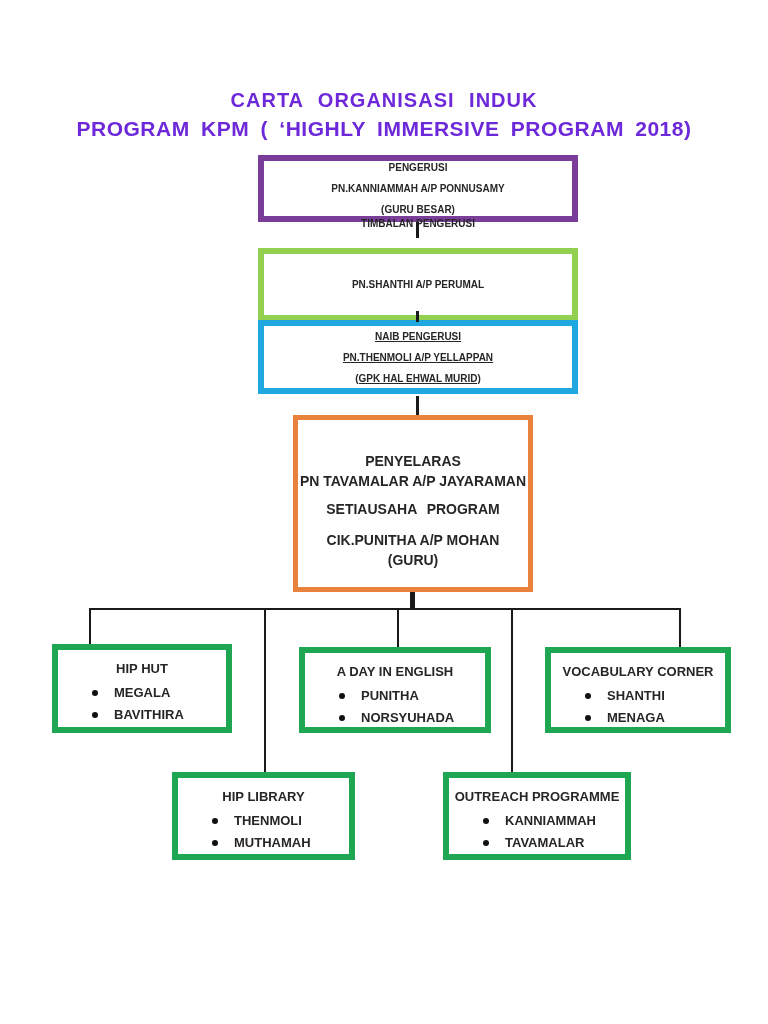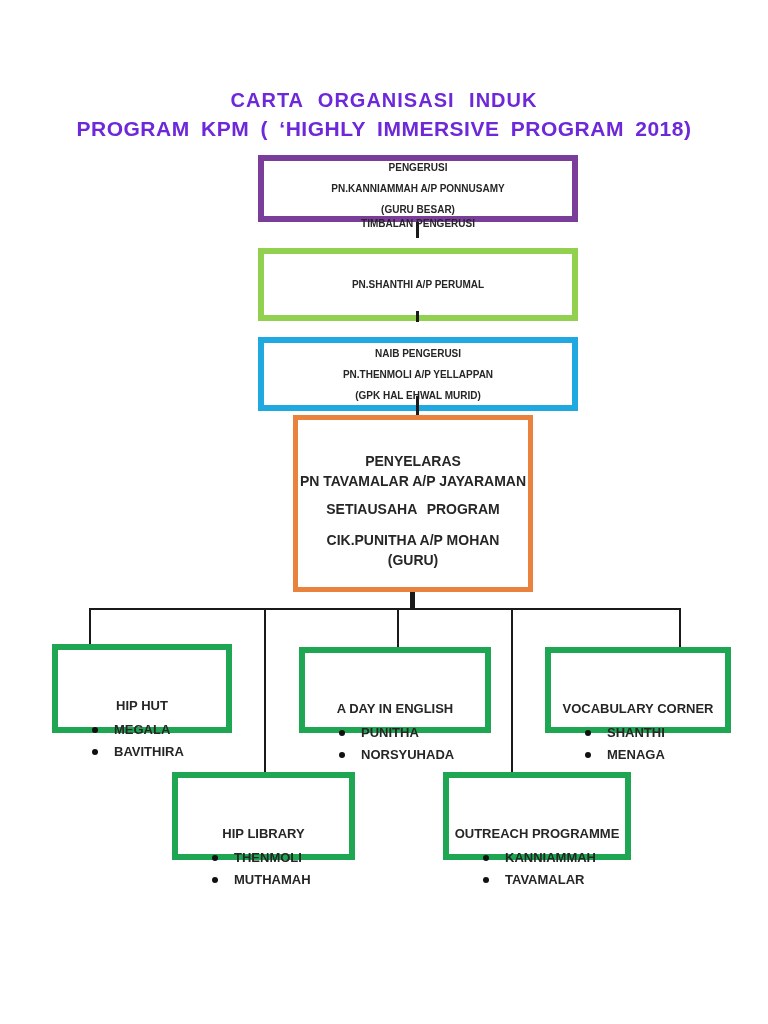--- a/index.html
+++ b/index.html
@@ -60,21 +60,21 @@
     padding-top: 31px;
   }
   .orange-box .gap-sm { height: 8px; }
   .orange-box .gap-md { height: 11px; }
   .orange-box .wide { word-spacing: 6px; }
   .committee {
     border: 6px solid;
     font-size: 13px;
     padding-top: 8px;
   }
-  .c-title { line-height: 21px; margin-bottom: 3px; margin-top: 37px; }
+  .c-title { line-height: 21px; margin-bottom: 3px; }
   .member {
     display: flex;
     align-items: center;
     text-align: right;
     padding-left: 34px;
     line-height: 22px;
   }
   .dot {
     width: 6px; height: 6px;
     border-radius: 50%;
@@ -102,21 +102,21 @@
     <div>PN.KANNIAMMAH A/P PONNUSAMY</div>
     <div>(GURU BESAR)</div>
   </div>
 
   <div class="box top-box" style="top: 248px; height: 73px; border-color: rgb(146, 208, 80); gap: 40px;">
     <div>TIMBALAN PENGERUSI</div>
     <div>PN.SHANTHI A/P PERUMAL</div>
     <div>(GPK PENTADBIRAN)</div>
   </div>
 
-  <div class="box top-box" style="top: 337px; height: 74px; border-color: rgb(31, 169, 224);">
+  <div class="box top-box" style="top: 320px; height: 74px; border-color: rgb(31, 169, 224); text-decoration: underline;">
     <div>NAIB PENGERUSI</div>
     <div>PN.THENMOLI A/P  YELLAPPAN</div>
     <div>(GPK HAL EHWAL MURID)</div>
   </div>
 
   <div class="box orange-box" style="border-color: rgb(232, 130, 60);">
     <div>PENYELARAS</div>
     <div>PN TAVAMALAR A/P JAYARAMAN</div>
     <div class="gap-sm"></div>
     <div class="wide">SETIAUSAHA  PROGRAM</div>

